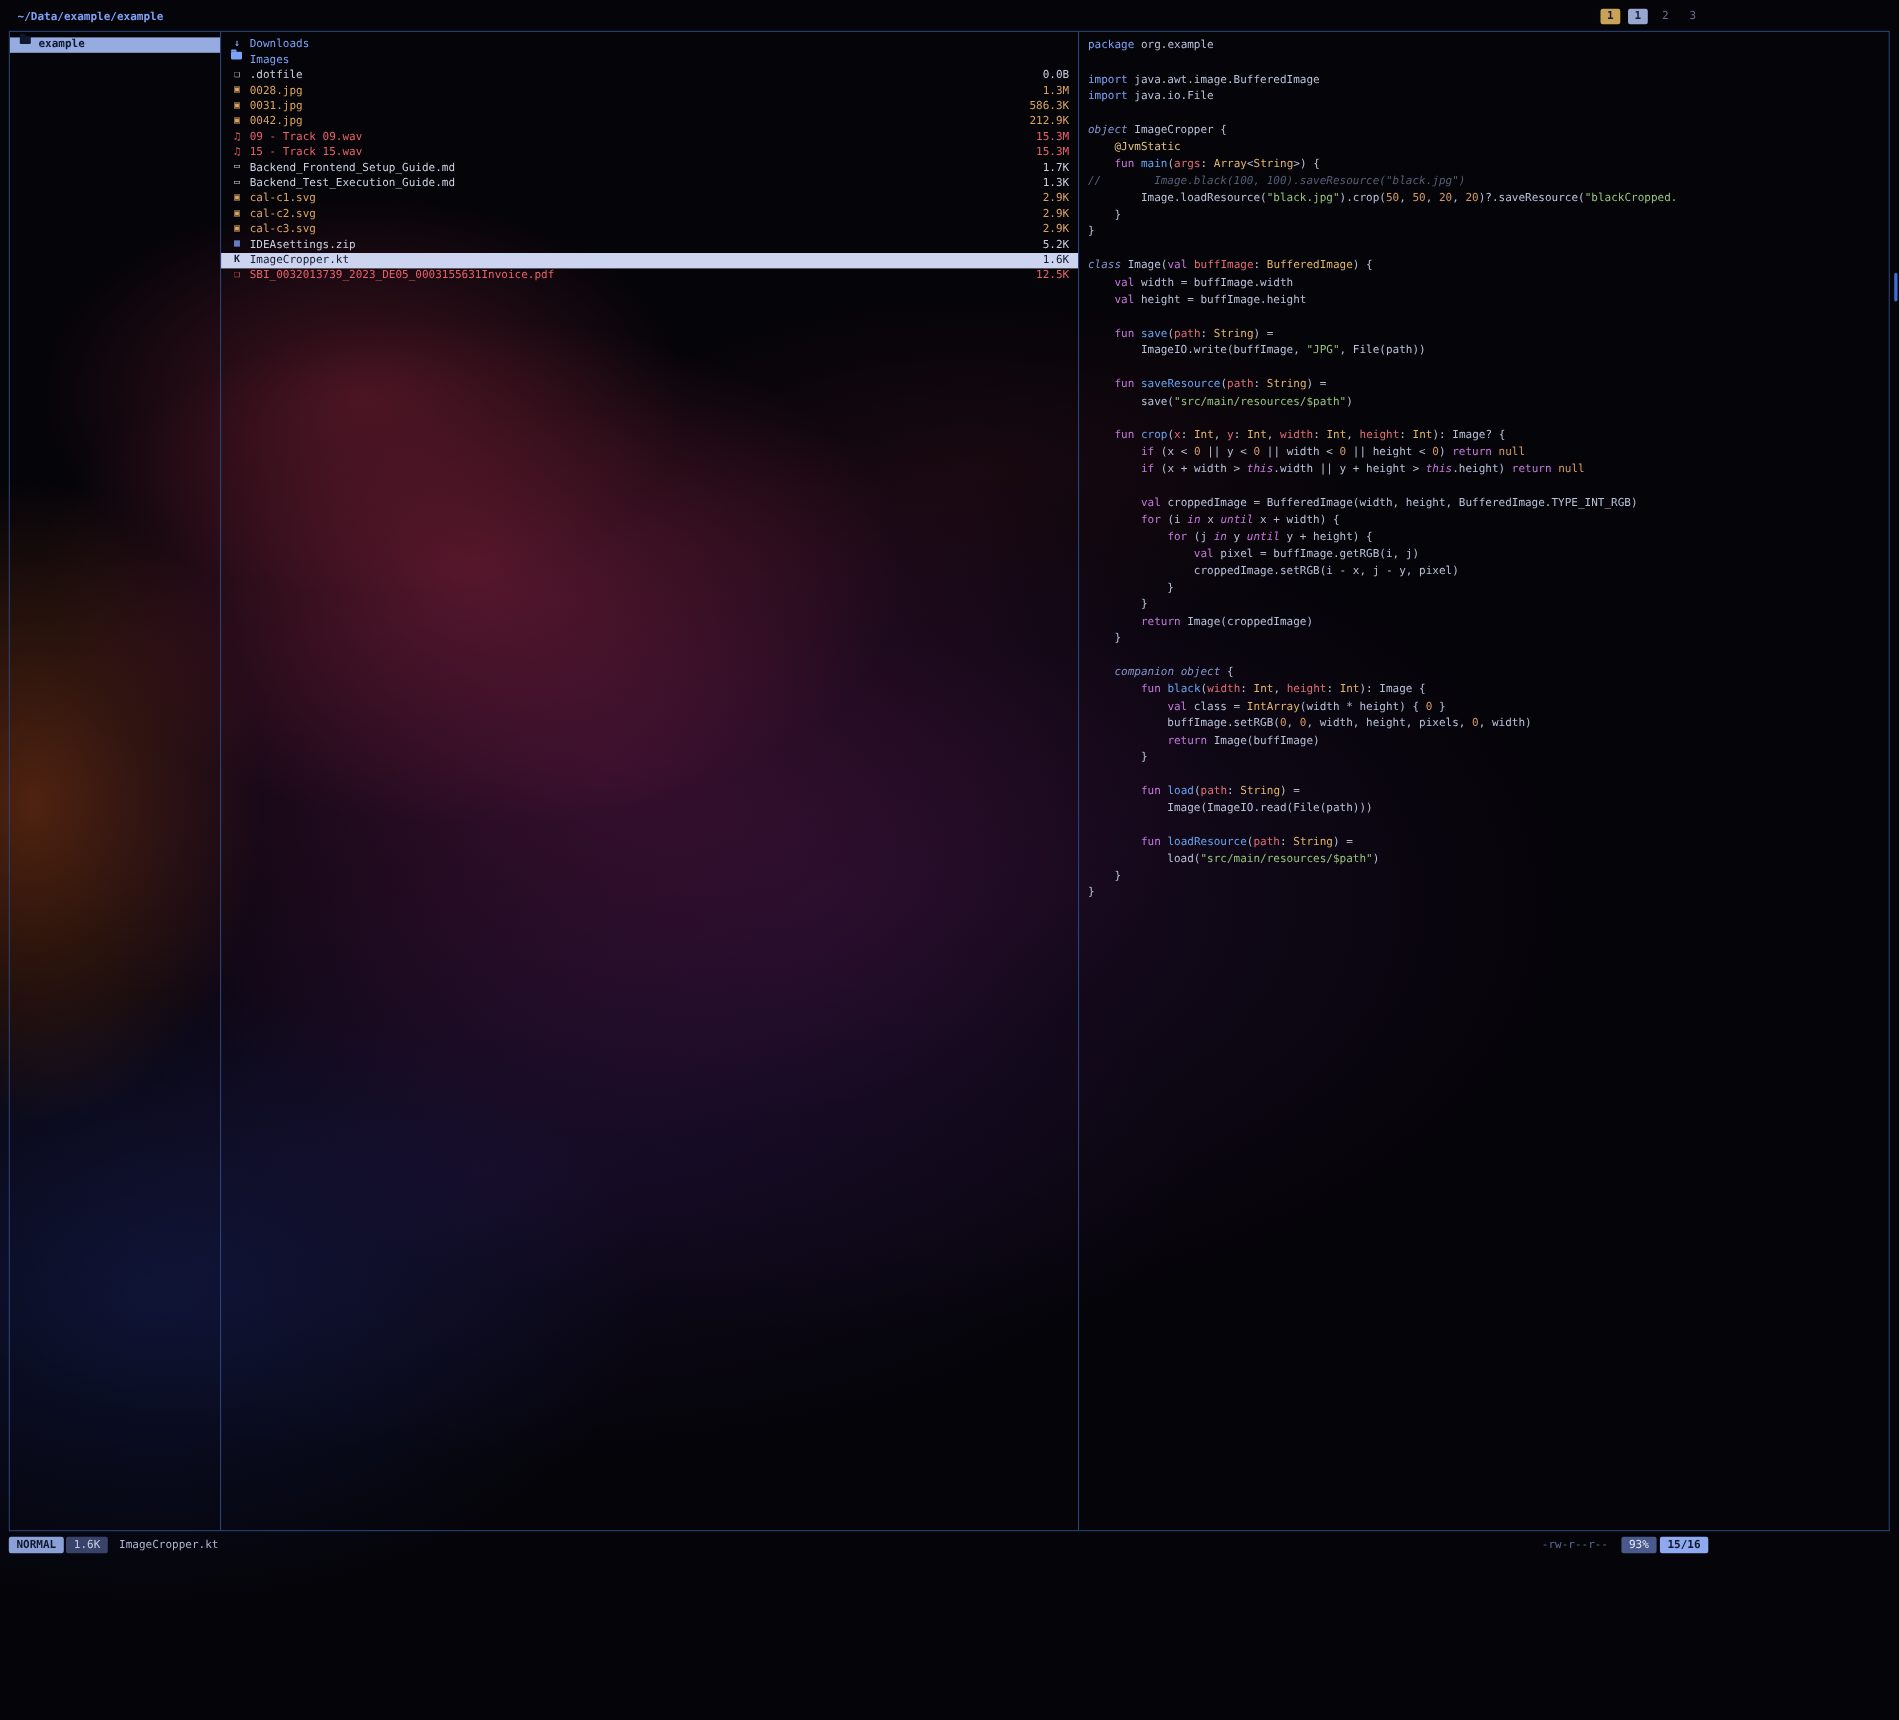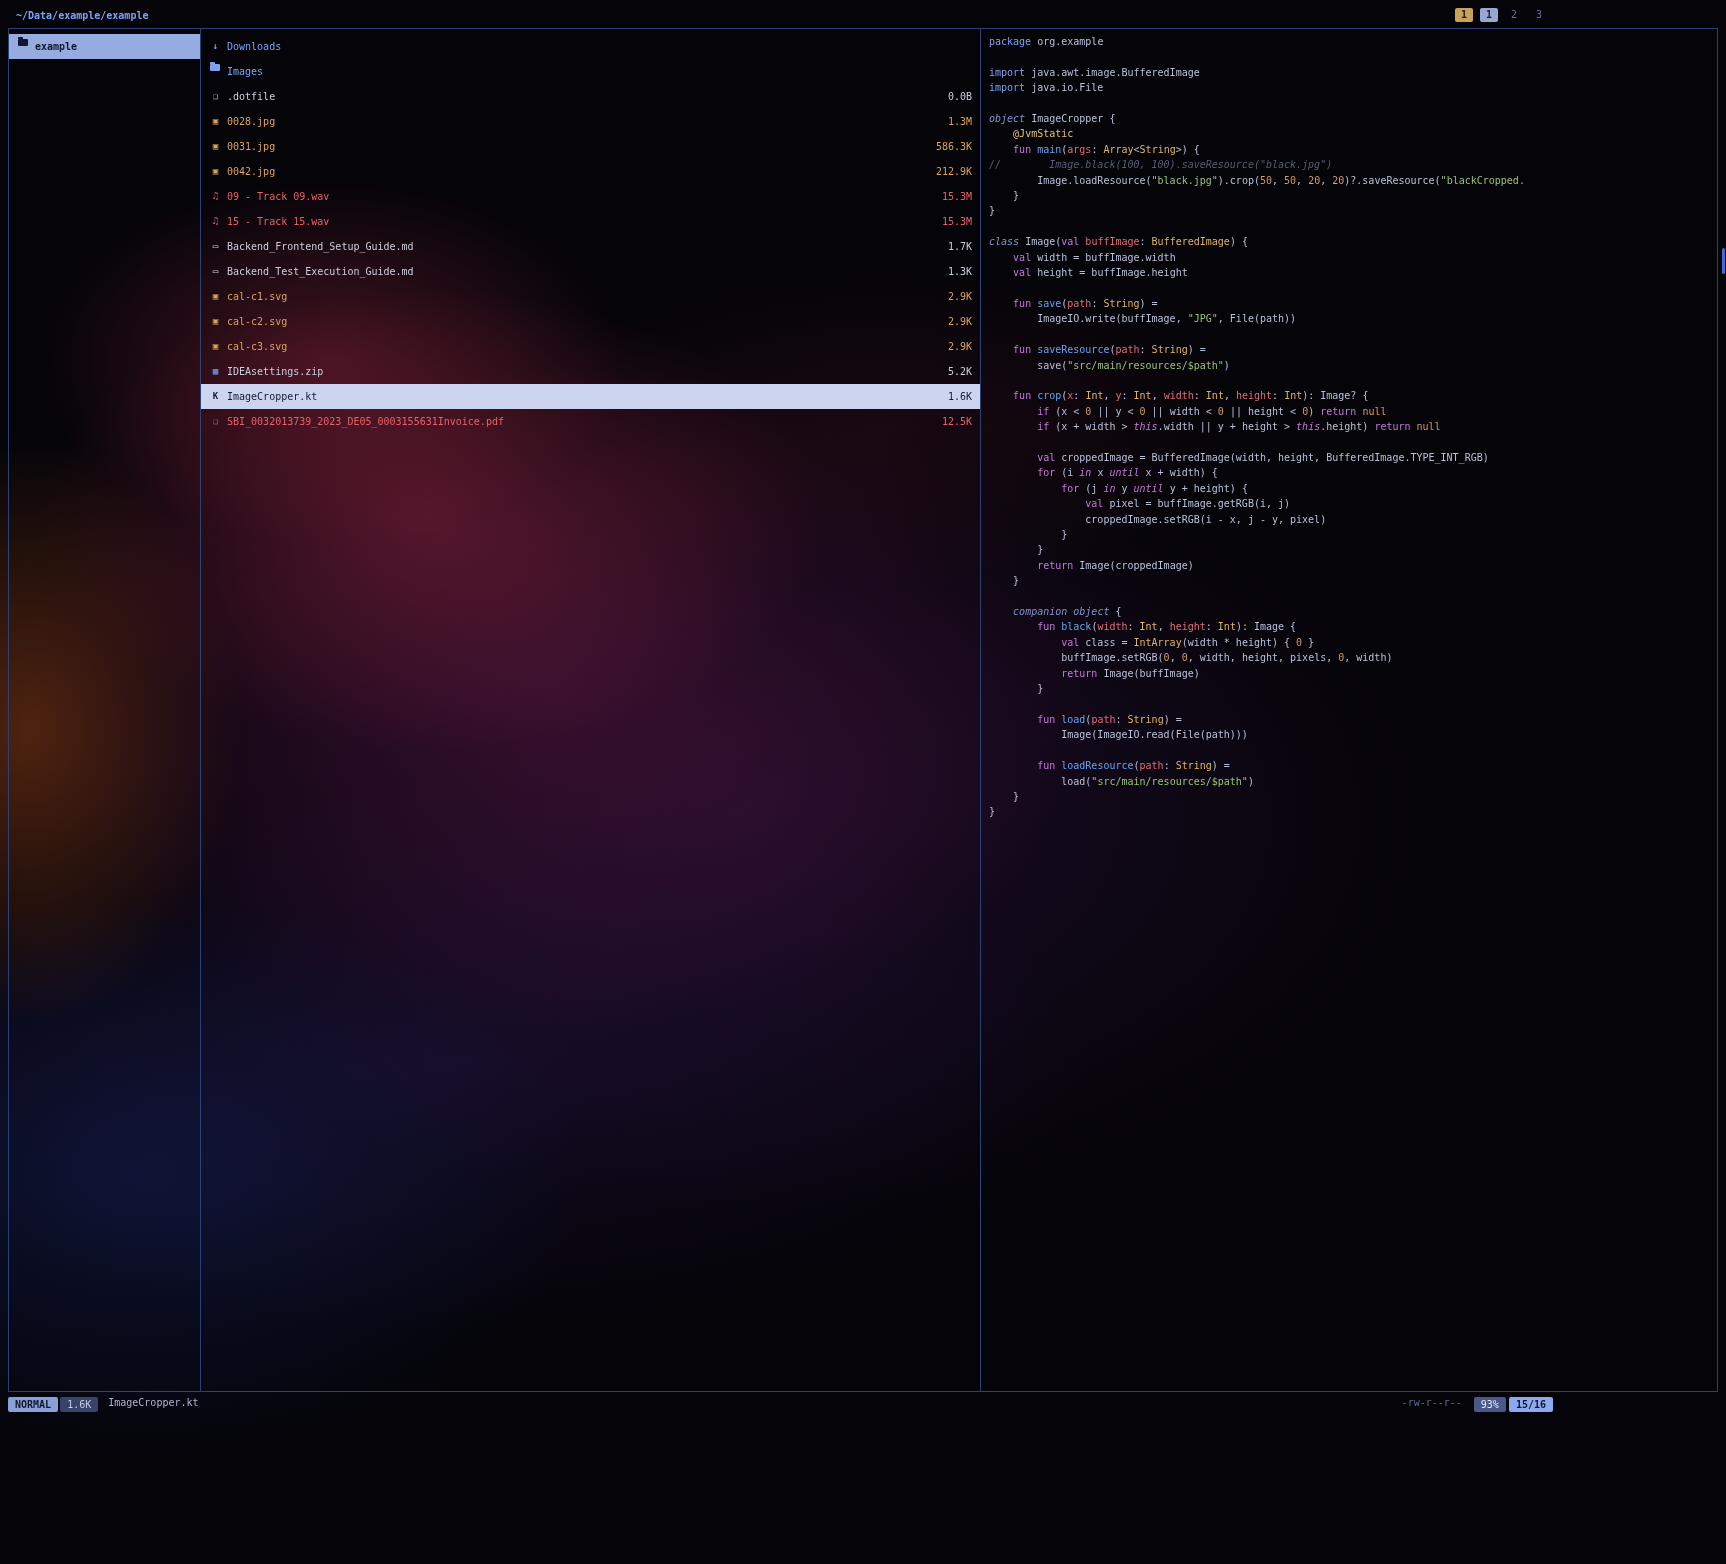--- a/index.html
+++ b/index.html
@@ -33,21 +33,21 @@
   .tab-blue{background:#97a7cf;color:#161c30;font-weight:bold;}
   .tab-plain{color:#646e90;background:transparent;}
   .main{
     position:absolute;z-index:1;left:8px;top:28px;width:1710px;height:1364px;
     border:1px solid #2b4276;box-sizing:border-box;display:flex;
   }
   .pane{box-sizing:border-box;overflow:hidden;}
   .pane-parent{width:192px;border-right:1px solid #2b4276;padding-top:5px;}
   .pane-files{width:780px;border-right:1px solid #2b4276;padding-top:5px;}
   .pane-preview{flex:1;padding-top:5px;}
-  .row,.prow{display:flex;align-items:center;height:25px;line-height:15.45px;padding:0 8px;white-space:nowrap;}
+  .row,.prow{display:flex;align-items:center;height:14px;line-height:15.45px;padding:0 8px;white-space:nowrap;}
   .fname{overflow:hidden;}
   .fsize{margin-left:auto;padding-left:10px;}
   .row.sel{background:#ccd4ef;color:#151b2f;}
   .prow.sel{background:#96abdf;color:#101830;font-weight:bold;}
   .c-blue{color:#7da1f5;}
   .c-white{color:#c9cfdf;}
   .c-yellow{color:#d9a45f;}
   .c-red{color:#e8606b;}
   .icon{display:inline-block;flex:0 0 13px;width:13px;margin-right:5px;text-align:center;font-size:9px;position:relative;}
   .folder-icon::before{content:"";position:absolute;left:1px;top:-8px;width:10px;height:7px;background:currentColor;border-radius:1px;}
@@ -72,21 +72,21 @@
   .tok.param{color:#e06c75;}
   .tok.str{color:#97c278;}
   .tok.num{color:#d19a66;}
   .tok.cmt{color:#555e73;font-style:italic;}
   .tok.ann{color:#e0c27a;}
   .statusbar{
     position:absolute;z-index:2;left:8px;top:1396px;right:8px;height:17px;
     display:flex;justify-content:space-between;align-items:center;
     padding-right:165px;box-sizing:border-box;
   }
-  .sb-left,.sb-right{display:flex;}
+  .sb-left,.sb-right{display:flex;align-items:center;}
   .badge{display:inline-block;padding:1px 7px;border-radius:2px;line-height:13px;}
   .badge.mode{background:#8ba0d6;color:#10182e;font-weight:bold;}
   .badge.fsz{background:#39436a;color:#c6cde4;margin-left:2px;}
   .sb-file{margin-left:10px;color:#aeb6cd;}
   .perms{color:#5d6a92;margin-right:12px;}
   .badge.pct{background:#49598c;color:#e6eaf6;margin-right:3px;}
   .badge.pos{background:#8fa9ef;color:#10182e;font-weight:bold;}
   .scroll-thumb{position:absolute;z-index:3;right:1px;top:248px;width:3px;height:26px;background:#3f6ad8;border-radius:2px;}
 </style>
 </head>

